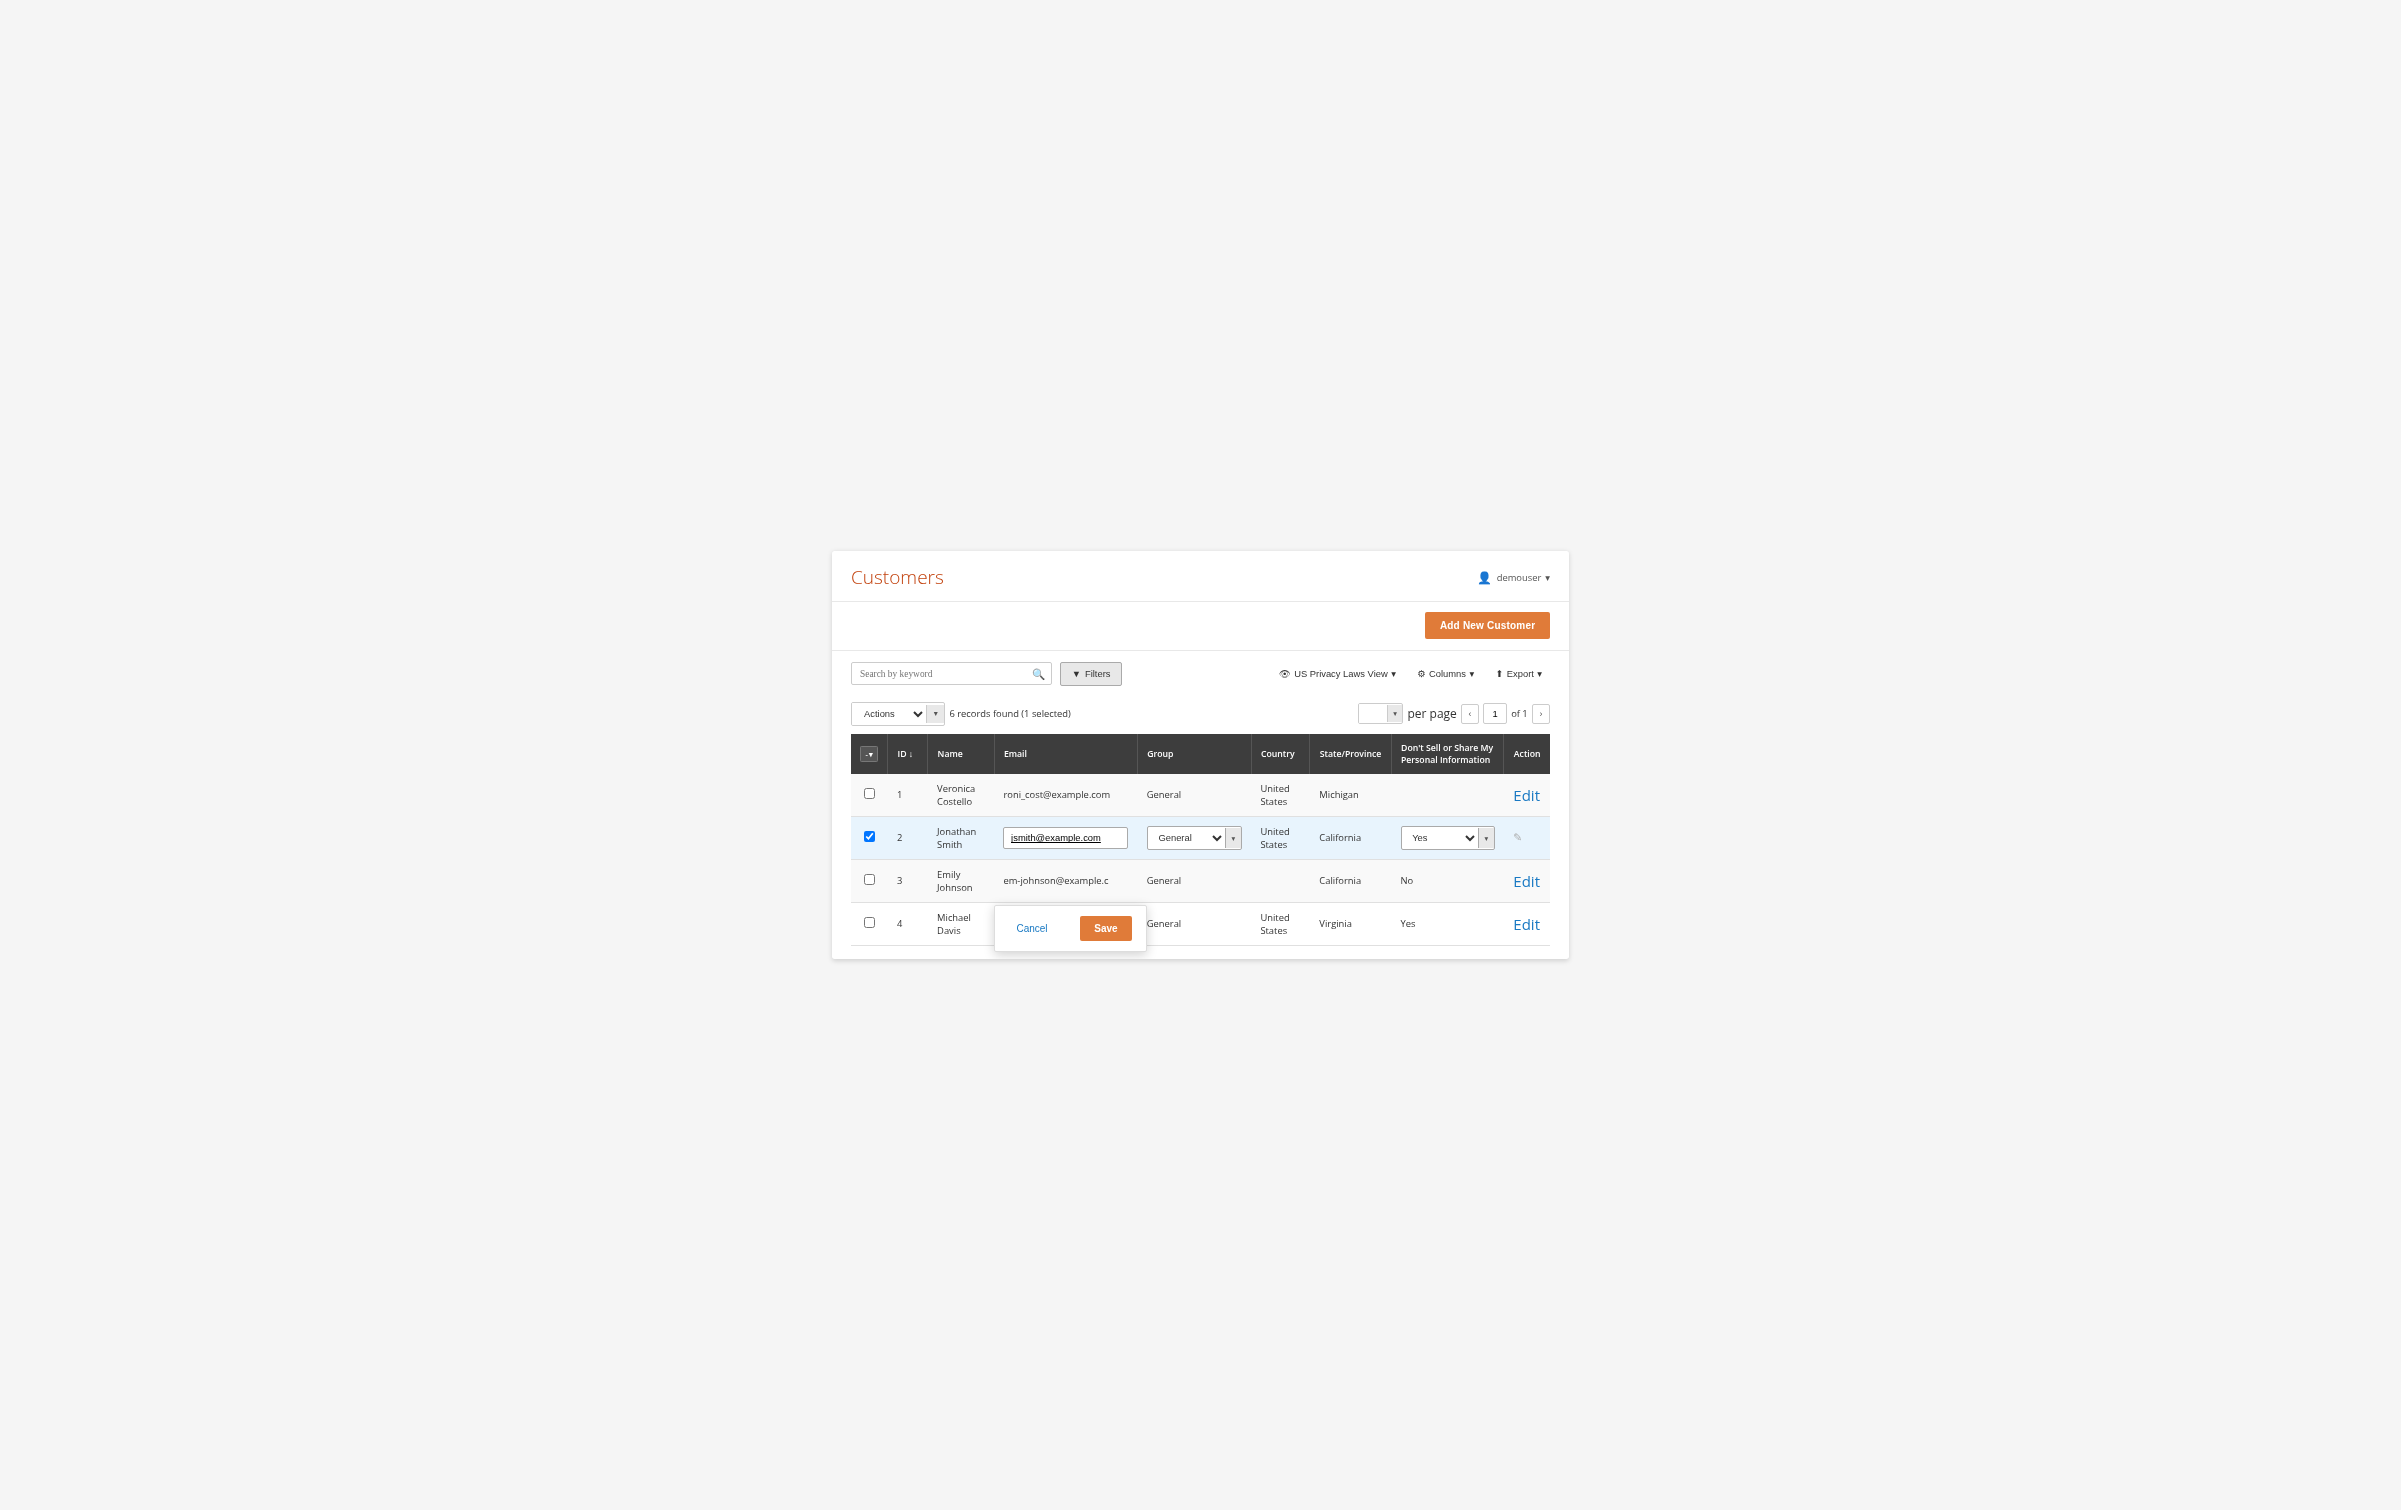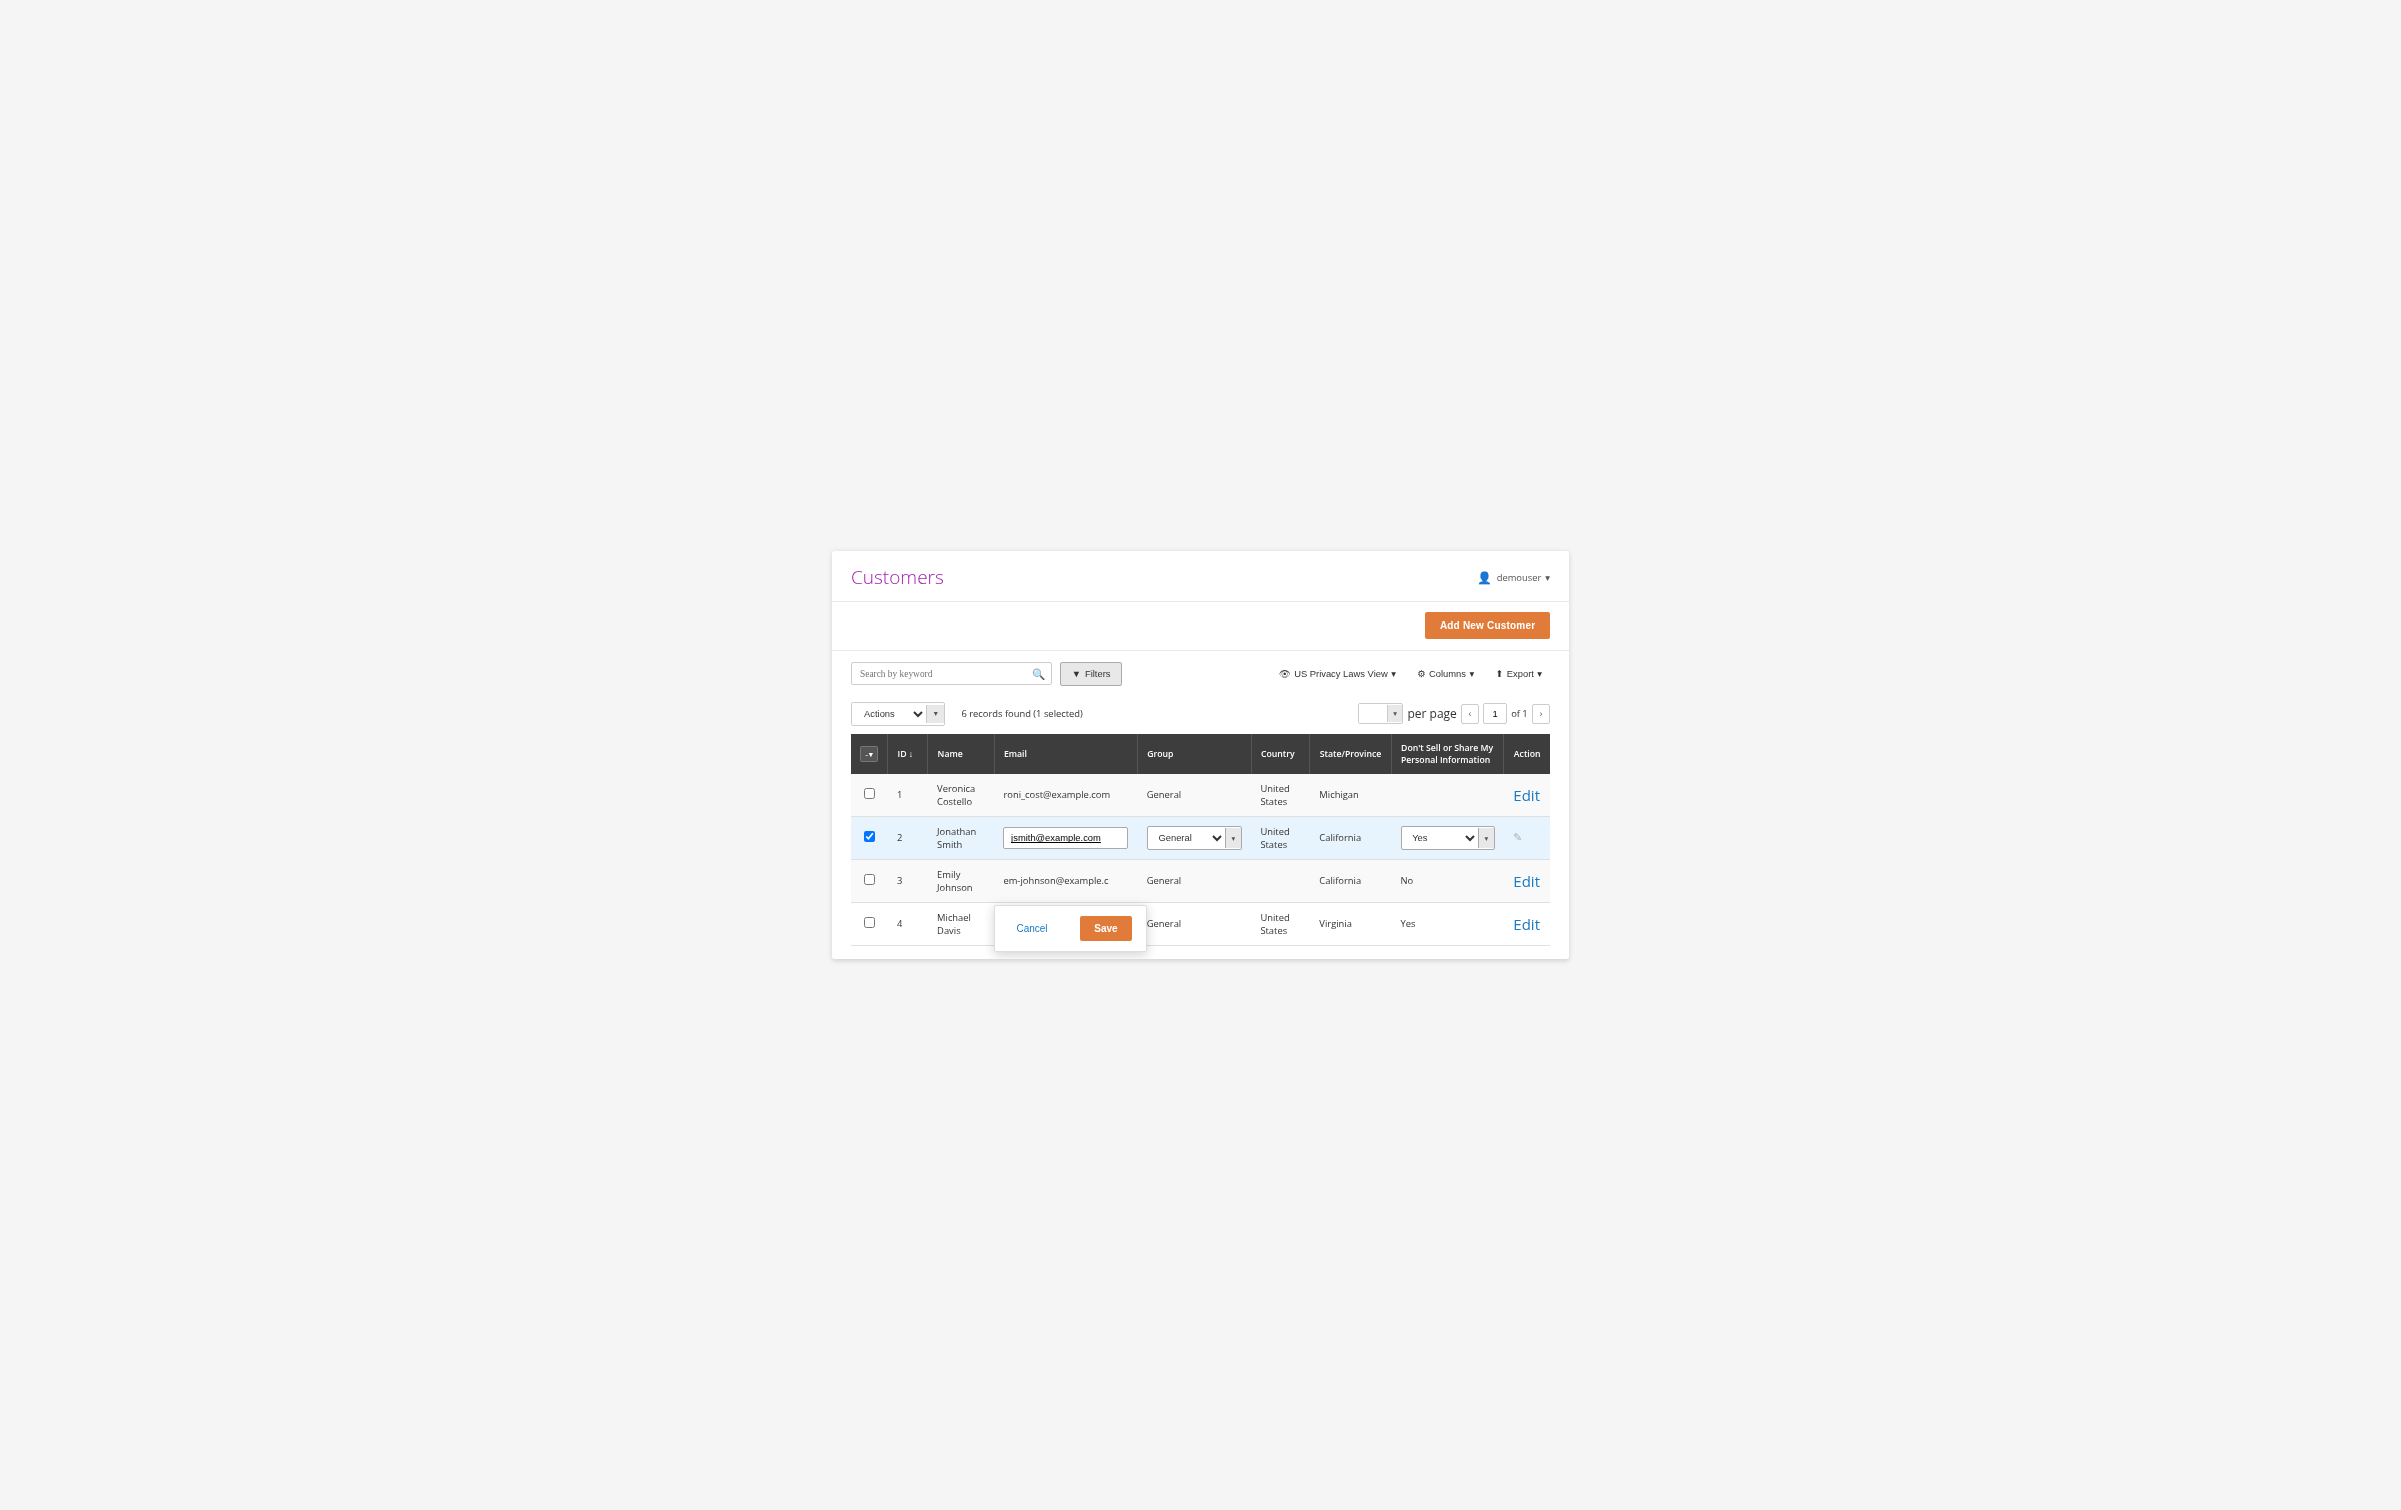--- a/index.html
+++ b/index.html
@@ -24,21 +24,21 @@
     .page-header {
       display: flex;
       justify-content: space-between;
       align-items: center;
       padding: 13.4px 19px 10.7px 19px;
       border-bottom: 0.7px solid #e8e8e8;
     }
     .page-title {
       font-size: 19px;
       font-weight: 300;
-      color: #a21caf;
+      color: #c2410c;
     }
     .user-menu {
       display: flex;
       align-items: center;
       gap: 4px;
       cursor: pointer;
       font-size: 9.4px;
       color: #555;
     }
     .user-icon {
@@ -123,21 +123,21 @@
       font-size: 9.4px;
       cursor: pointer;
       color: #333;
       border-radius: 2px;
     }
     
     .actions-row {
       display: flex;
       align-items: center;
       padding: 5.4px 19px 8px 19px;
-      gap: 16px;
+      gap: 4px;
       justify-content: center;
     }
     .actions-select-wrapper {
       display: flex;
       align-items: center;
       border: 0.7px solid #ccc;
       border-radius: 2px;
       overflow: hidden;
     }
     .actions-select {

